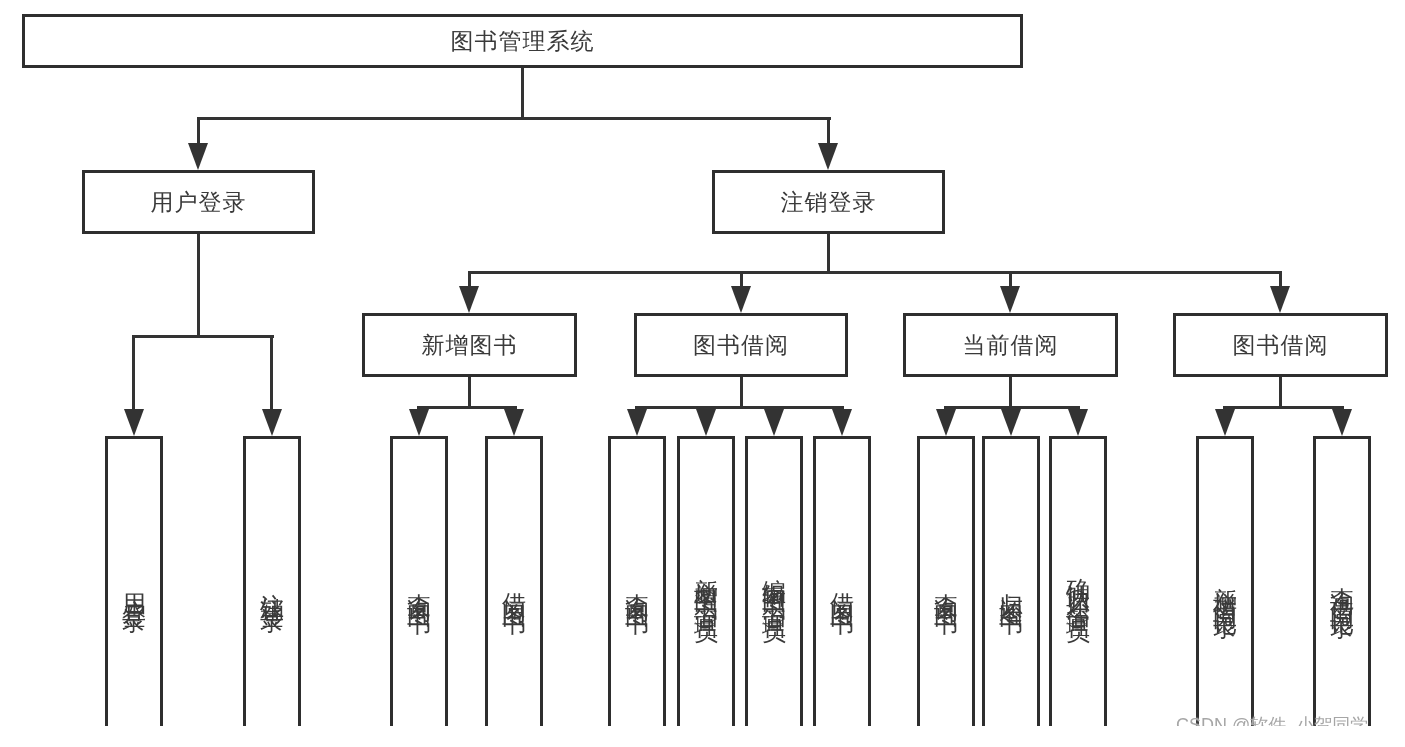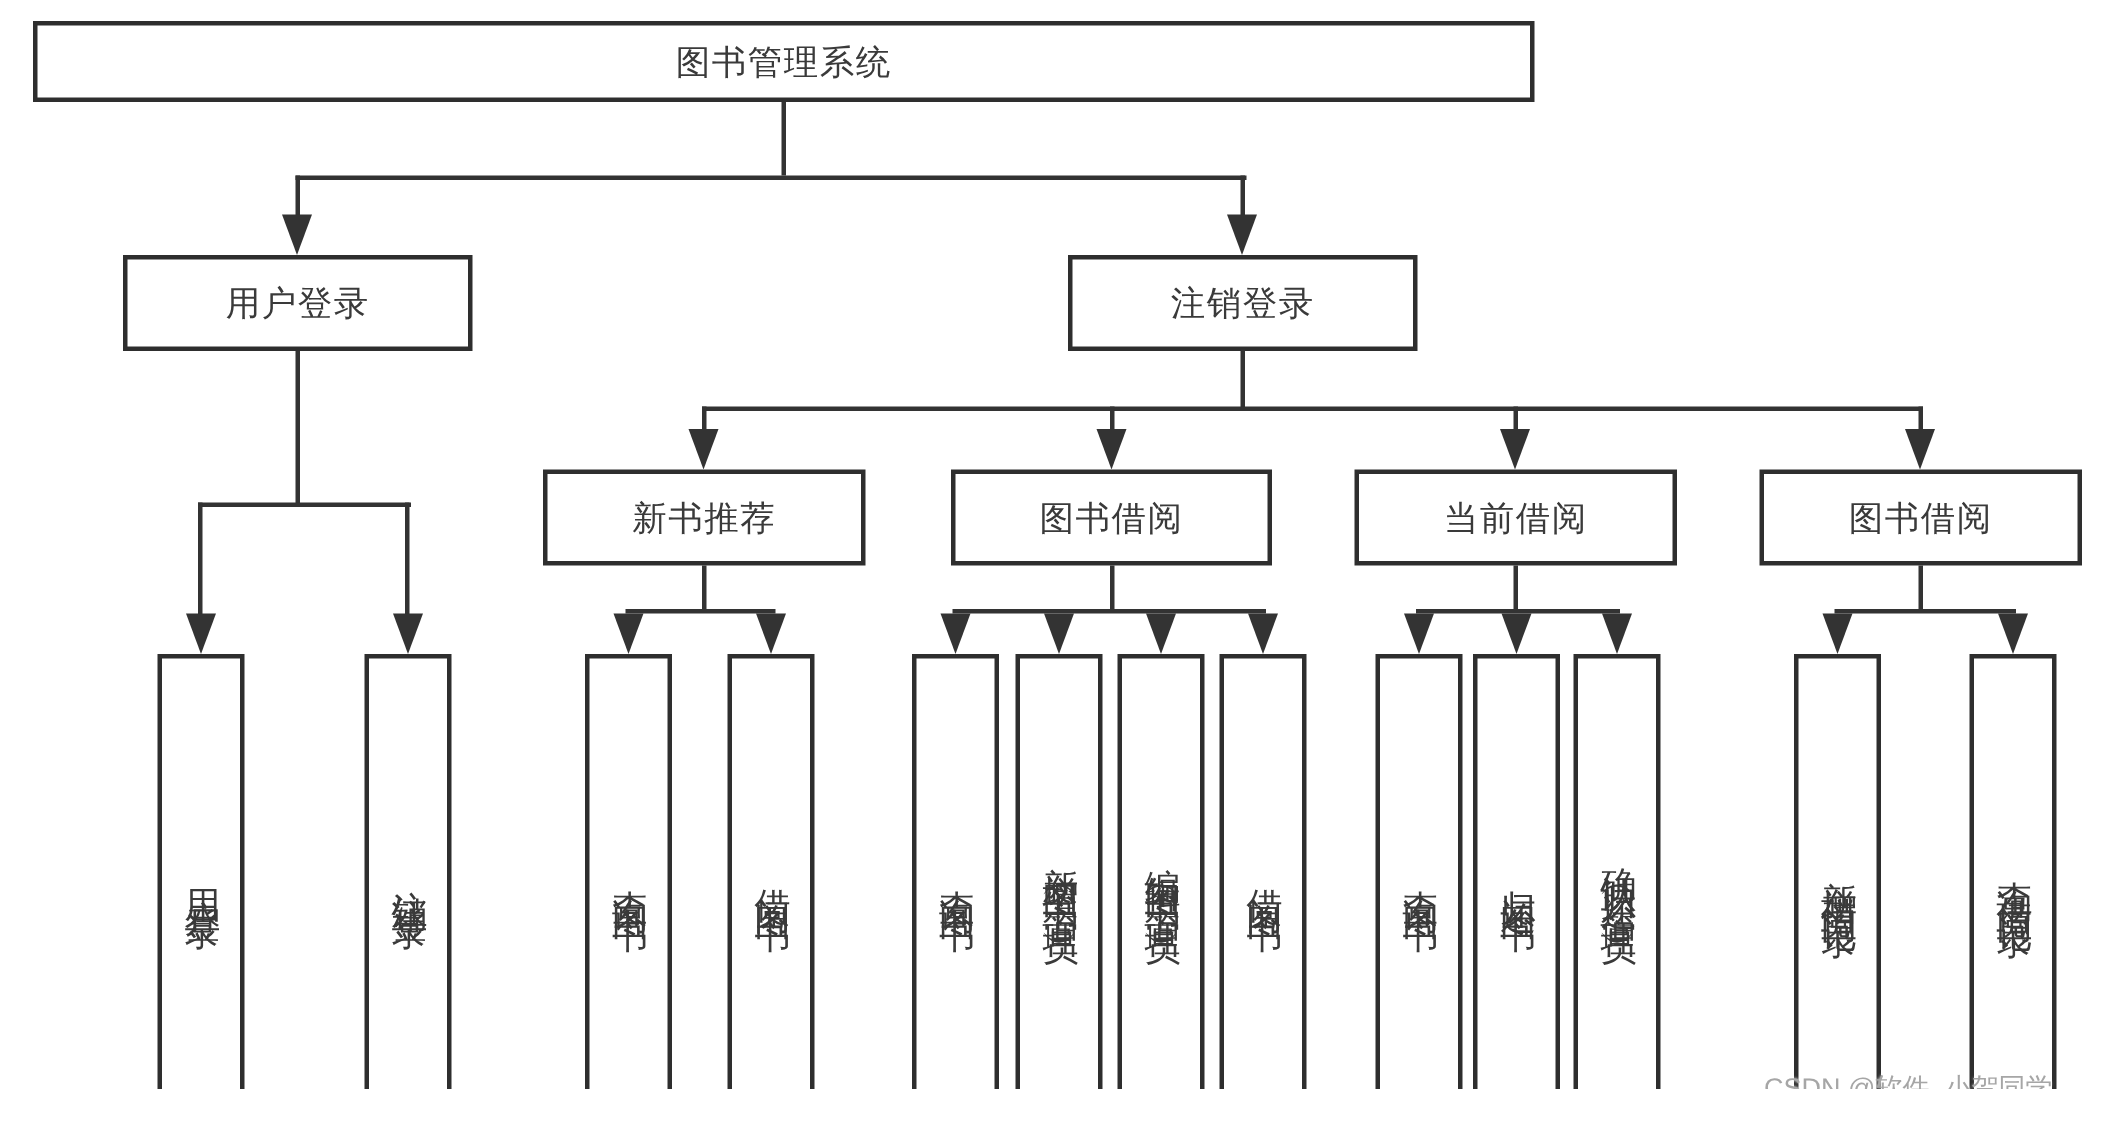--- a/index.html
+++ b/index.html
@@ -63,21 +63,21 @@
   <div class="cv" style="left:468px;top:271px;height:17px;"></div>
   <div class="arrow" style="left:459px;top:286px;"></div>
   <div class="cv" style="left:740px;top:271px;height:17px;"></div>
   <div class="arrow" style="left:731px;top:286px;"></div>
   <div class="cv" style="left:1009px;top:271px;height:17px;"></div>
   <div class="arrow" style="left:1000px;top:286px;"></div>
   <div class="cv" style="left:1279px;top:271px;height:17px;"></div>
   <div class="arrow" style="left:1270px;top:286px;"></div>
 
   <div class="box" style="left:362px;top:313px;width:215px;height:64px;">
-    <span class="lbl">新书推荐</span>
+    <span class="lbl">新增图书</span>
   </div>
   <div class="box" style="left:903px;top:313px;width:215px;height:64px;">
     <span class="lbl">当前借阅</span>
   </div>
   <div class="box" style="left:634px;top:313px;width:214px;height:64px;">
     <span class="lbl">图书借阅</span>
   </div>
   <div class="box" style="left:1173px;top:313px;width:215px;height:64px;">
     <span class="lbl">图书借阅</span>
   </div>

